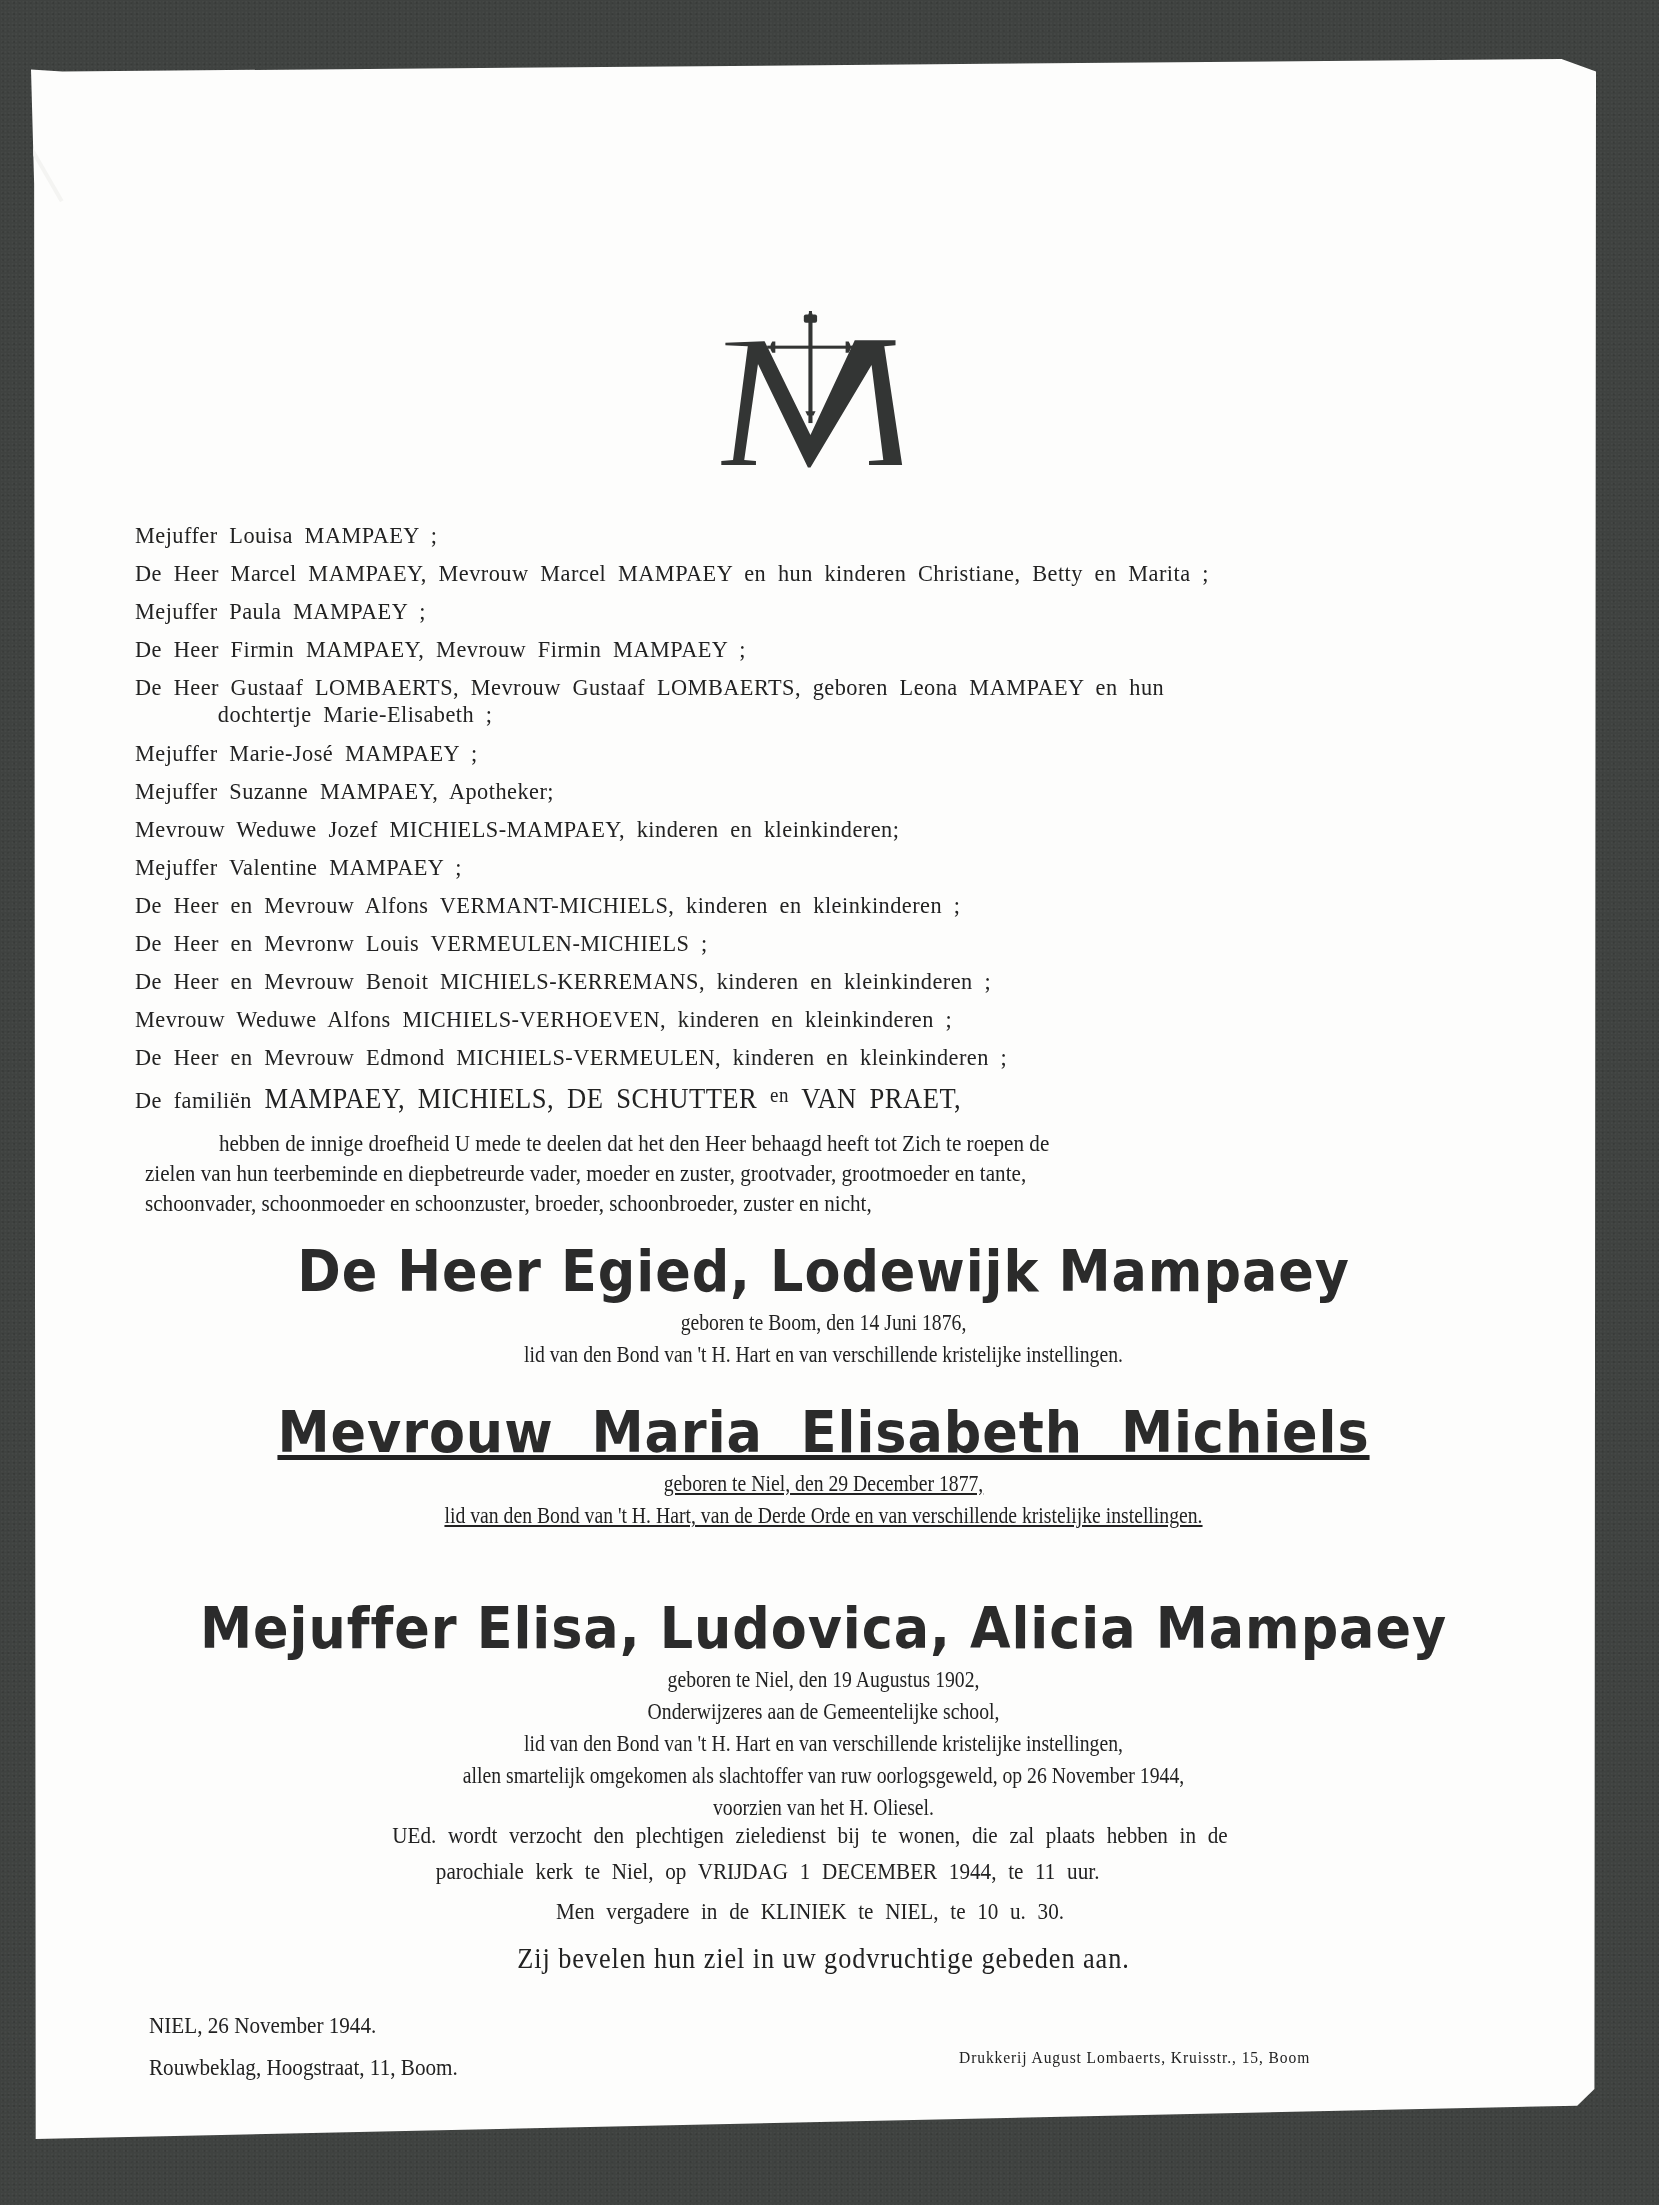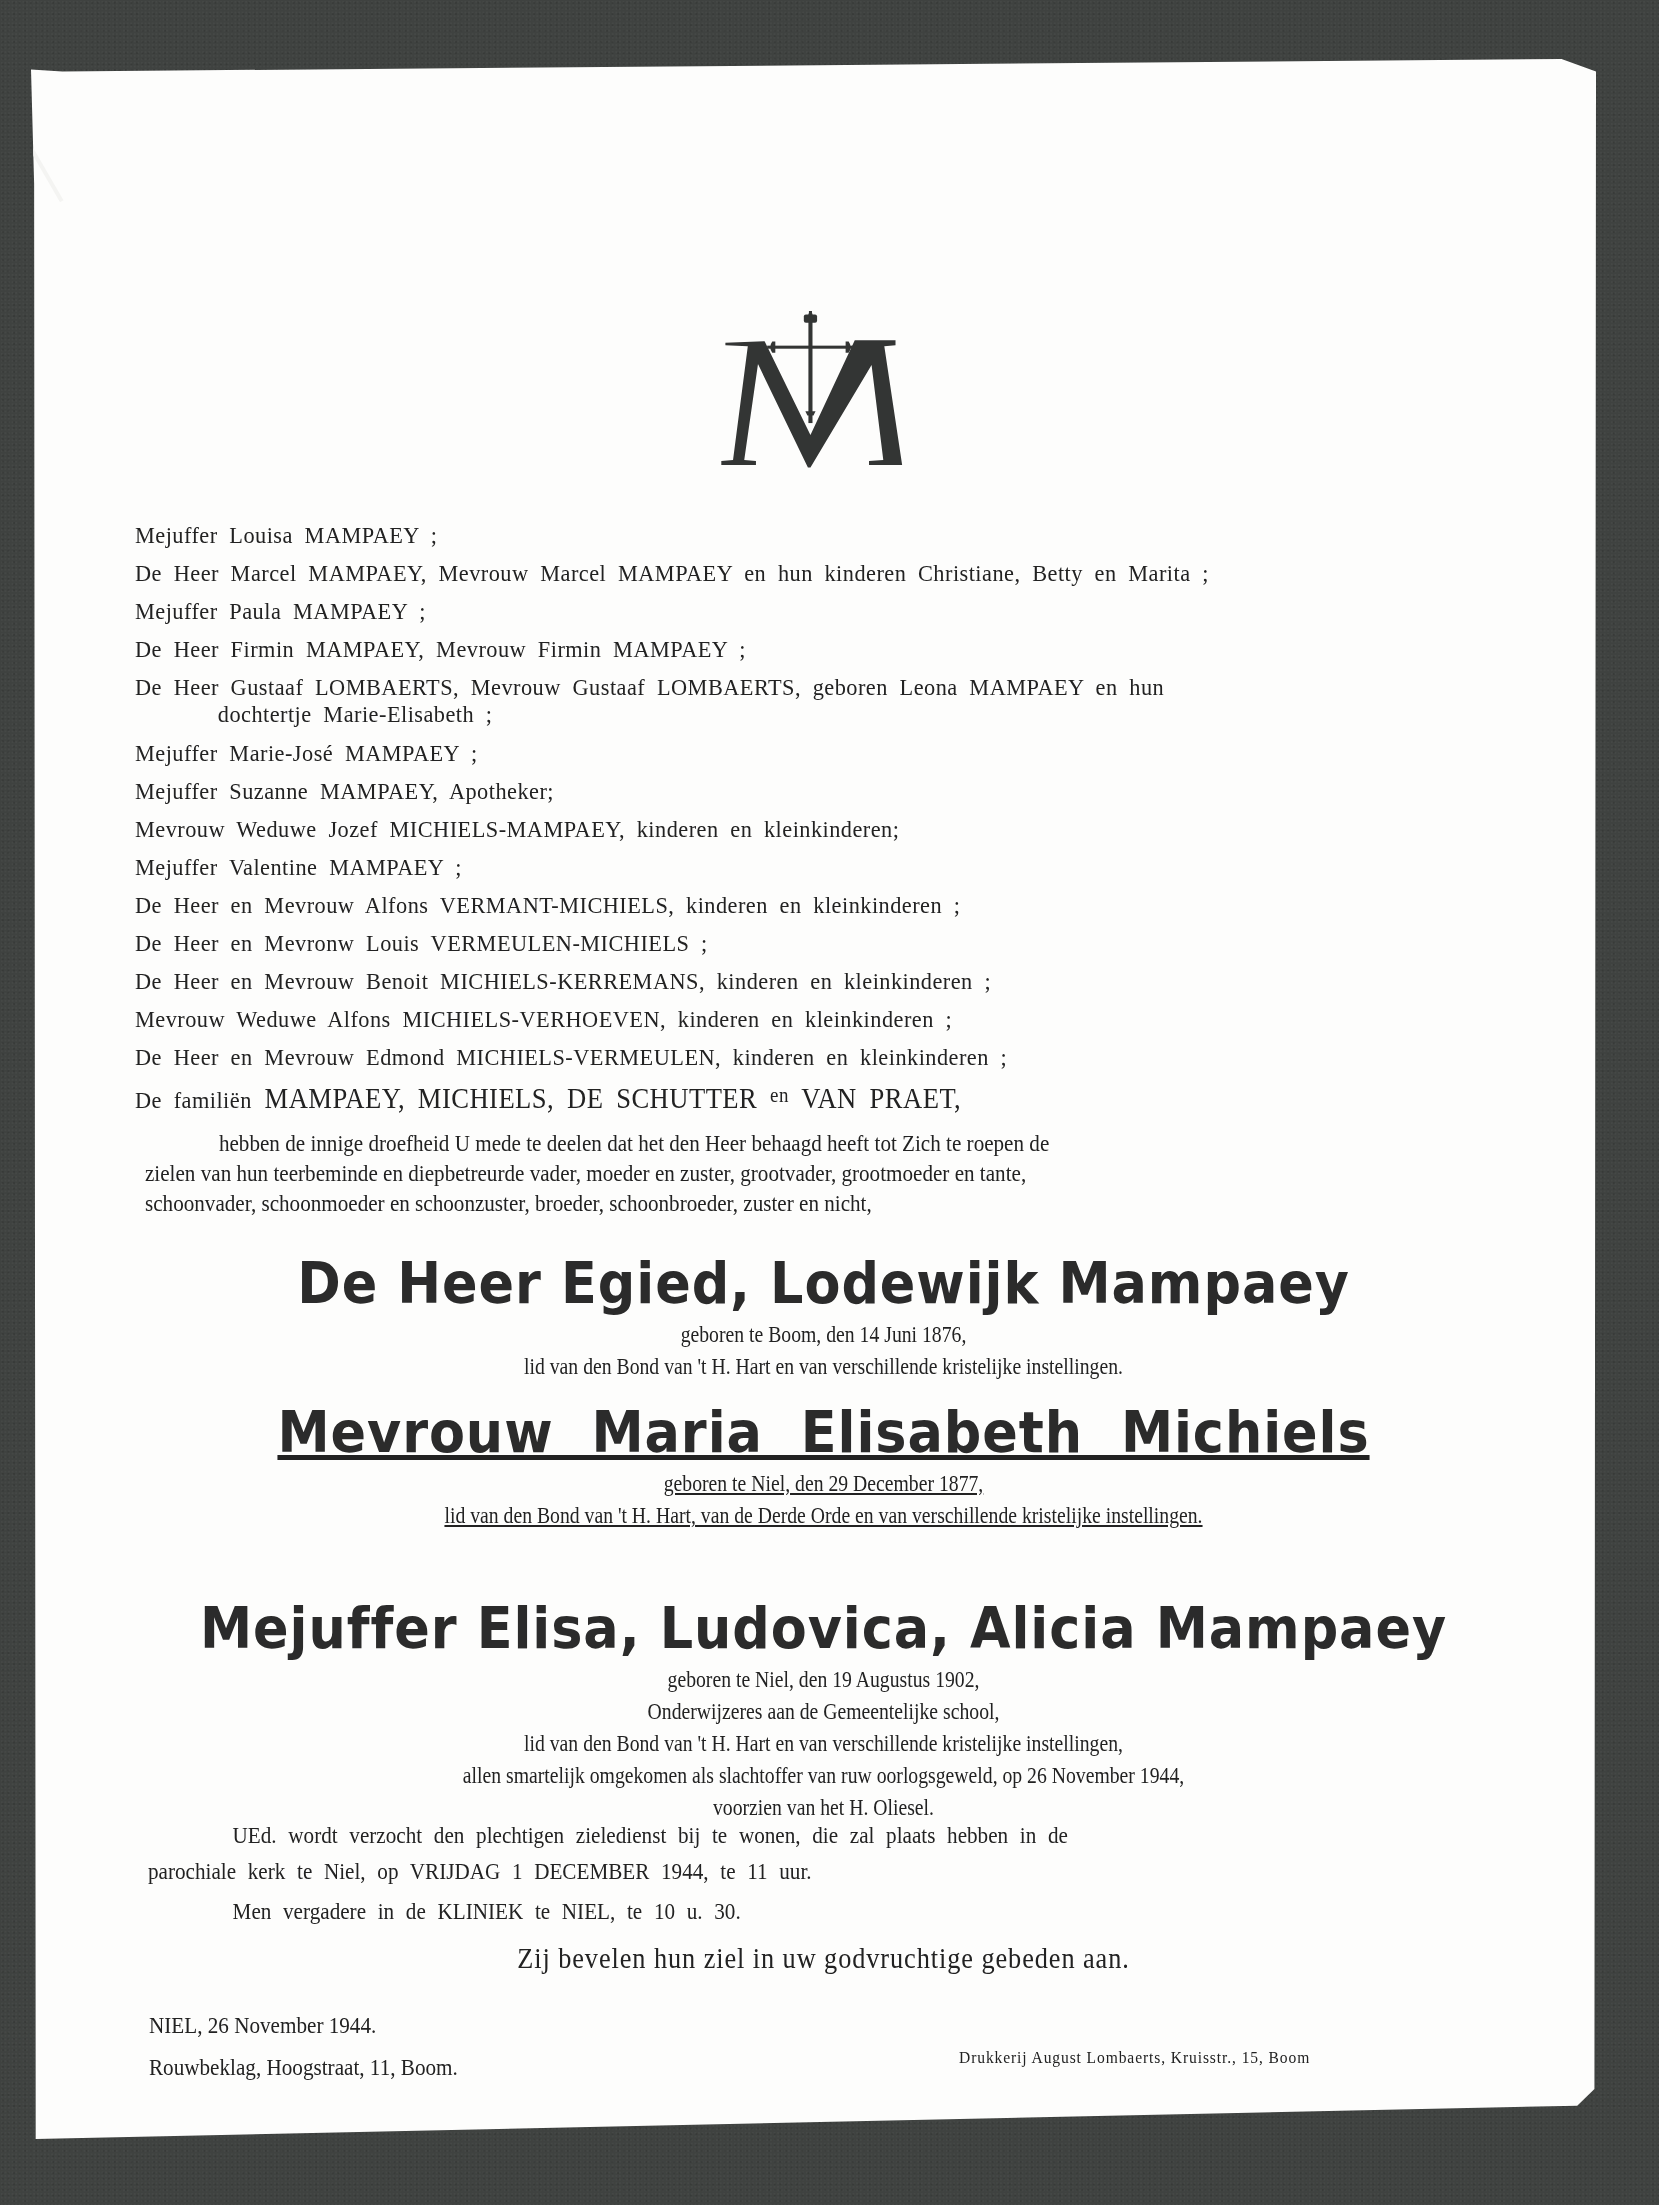--- a/index.html
+++ b/index.html
@@ -32,24 +32,24 @@
     .intro { position: absolute; left: 145px; top: 1128px; width: 1407px; font-size: 24px; line-height: 30px; }
     .intro .l { white-space: nowrap; transform: scaleX(0.88); transform-origin: left center; }
     .intro .first { padding-left: 84px; }
     .deceased { position: absolute; left: 135px; width: 1377px; text-align: center; }
     .bigname {
       font-family: "DejaVu Sans", "Liberation Sans", sans-serif; font-weight: bold;
       font-size: 57px; line-height: 71px; color: #2b2b2b; white-space: nowrap; letter-spacing: 1px;
       transform: scaleX(0.92);
     }
     .sub { font-size: 22.4px; line-height: 32px; white-space: nowrap; transform: scaleX(0.88); }
-    .d1 { top: 1236px; margin-top: 12px; }
+    .d1 { top: 1236px; }
     .d2 { top: 1397px; text-decoration: underline; }
     .d3 { top: 1553px; margin-top: 40px; }
-    .notice { position: absolute; left: 148px; top: 1815px; width: 1377px; font-size: 23.5px; line-height: 40px; }
+    .notice { position: absolute; left: 148px; top: 1815px; width: 1377px; font-size: 23.5px; line-height: 40px; text-align: center; }
     .notice .l { white-space: nowrap; transform: scaleX(0.9); transform-origin: left center; word-spacing: 7.1px; }
     .notice .ind { padding-left: 94px; }
     .closing { position: absolute; left: 135px; top: 1943px; width: 1377px; text-align: center; font-size: 28.6px; letter-spacing: 1px; white-space: nowrap; transform: scaleX(0.92); }
     .footer-left { position: absolute; left: 149px; top: 2004px; font-size: 23.5px; line-height: 42px; transform: scaleX(0.9); transform-origin: left center; white-space: nowrap; }
     .footer-right { position: absolute; left: 959px; top: 2048px; font-size: 17.3px; letter-spacing: 1px; transform: scaleX(0.9); transform-origin: left center; white-space: nowrap; }
   </style>
 </head>
 <body>
 
 <div class="paper">

